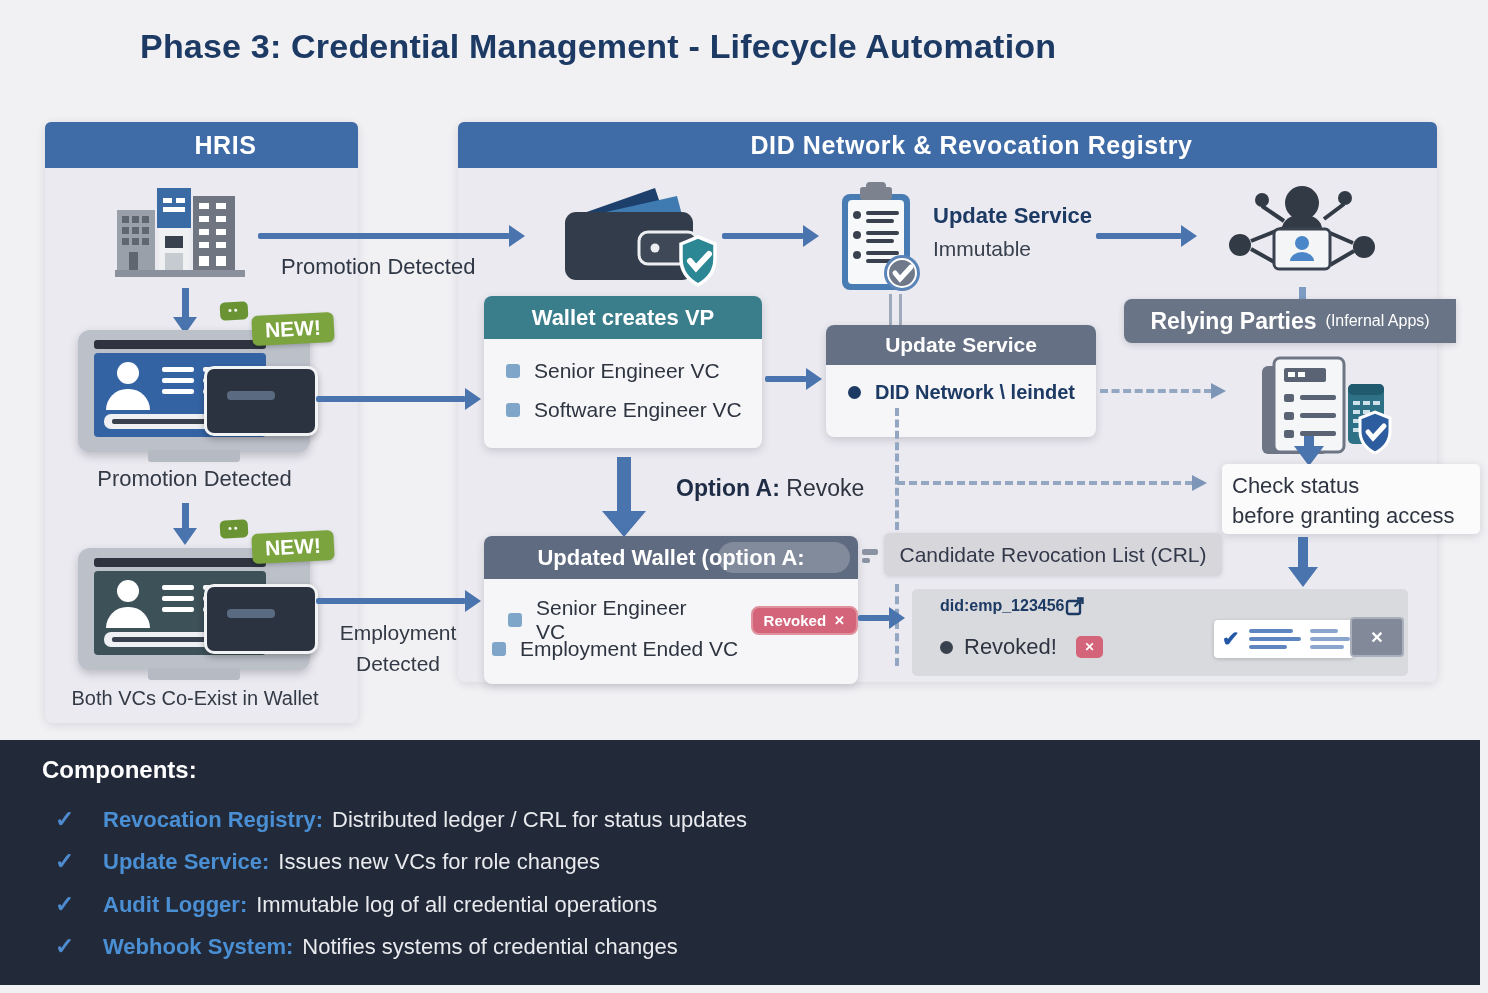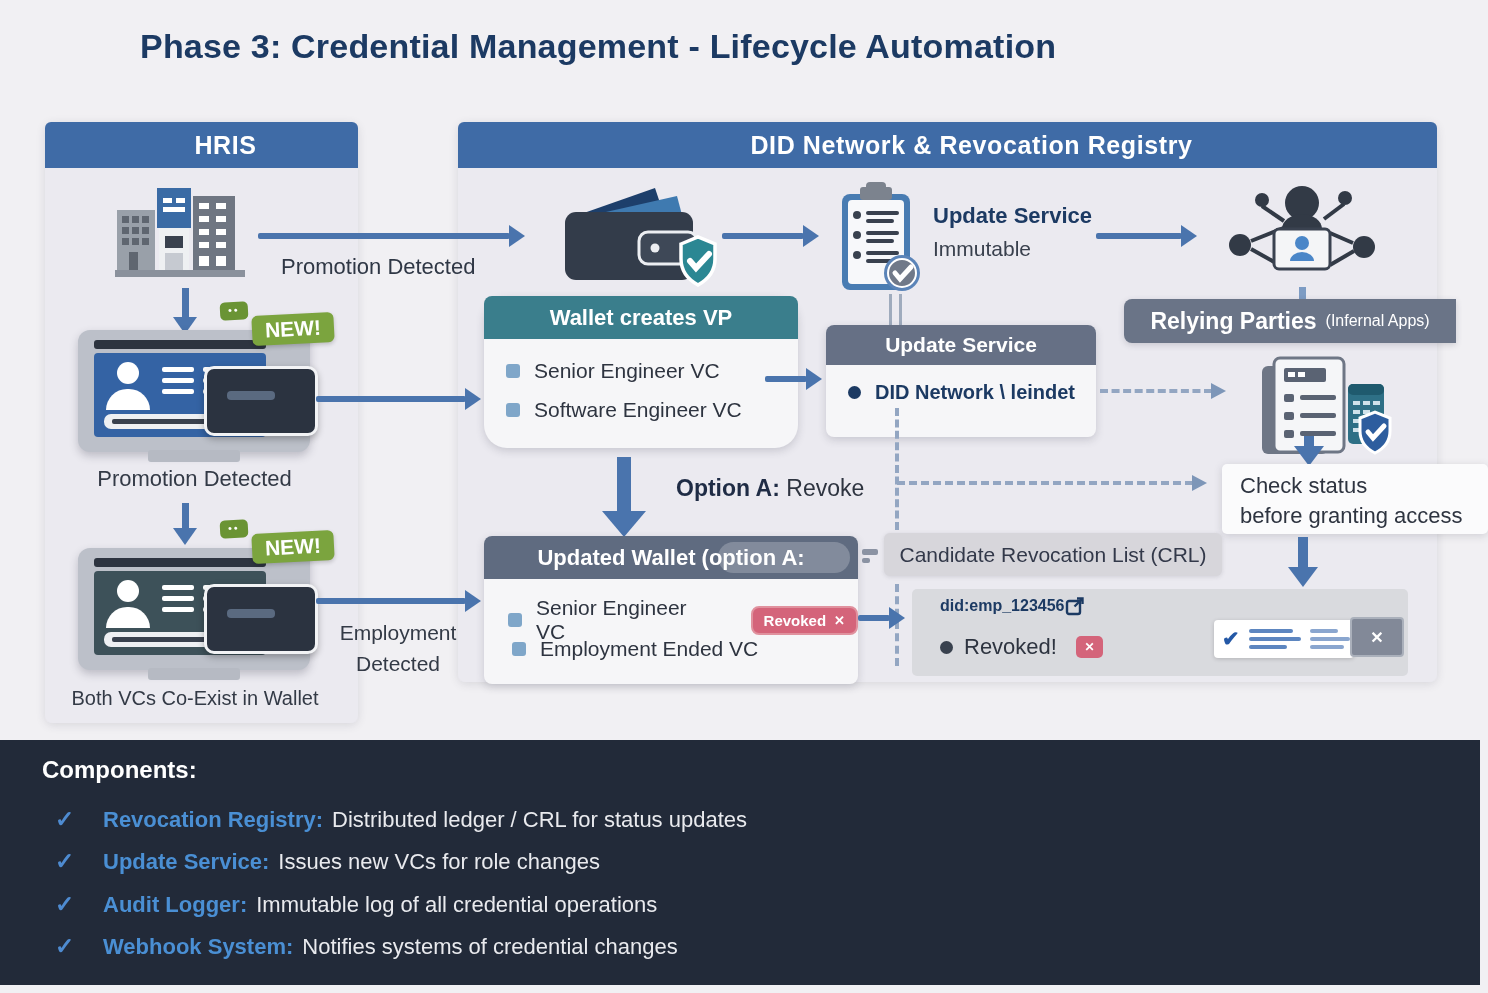--- a/index.html
+++ b/index.html
@@ -75,21 +75,21 @@
             font-weight:700;font-size:15px;padding:4px 11px;border-radius:8px;border:2px solid #e0919e;margin-left:16px;}
   .revbadge .x{font-size:13px;}
 
   .pill{position:absolute;right:8px;top:6px;width:132px;height:31px;background:rgba(255,255,255,.22);border-radius:16px;}
 
   .crl{position:absolute;background:#d7d6db;border-radius:6px;display:flex;align-items:center;justify-content:center;
        font-size:21px;color:#33394a;box-shadow:0 1px 4px rgba(60,60,80,.15);}
   .artifact{position:absolute;background:#8b93a3;border-radius:2px;}
 
   .checkcard{position:absolute;background:#fbfbfc;border-radius:5px;box-shadow:0 2px 8px rgba(60,60,80,.18);
-             padding:7px 0 0 18px;font-size:22px;color:#2e3440;line-height:30px;}
+             padding:7px 0 0 10px;font-size:22px;color:#2e3440;line-height:30px;}
 
   
   .didbar{position:absolute;background:#d9dade;border-radius:5px;}
   .didline{position:absolute;left:28px;top:7px;display:flex;align-items:center;
            font-size:16px;font-weight:700;color:#1c3a63;}
   .statusline{position:absolute;left:28px;top:45px;display:flex;align-items:center;gap:11px;
               font-size:22px;color:#2e3440;}
   .statusdot{width:13px;height:13px;border-radius:50%;background:#39414e;}
   .xsmall{display:inline-flex;align-items:center;justify-content:center;width:27px;height:22px;
           background:var(--badge-red,#d4647a);border-radius:5px;color:#fff;font-size:12px;font-weight:700;margin-left:8px;}
@@ -284,21 +284,21 @@
     <circle cx="36" cy="17" r="7" fill="#323a46"></circle>
       <circle cx="119" cy="15" r="7" fill="#323a46"></circle>
     <circle cx="76" cy="20" r="17" fill="#323a46"></circle>
     <path d="M56 46 a20 15 0 0 1 40 0 z" fill="#323a46"></path>
     <rect x="48" y="46" width="56" height="40" rx="5" fill="#f4f5f7" stroke="#3a4250" stroke-width="3"></rect>
     <circle cx="76" cy="60" r="7" fill="#4a86c8"></circle>
     <path d="M64 78 a12 9 0 0 1 24 0 z" fill="#4a86c8"></path>
   </svg>
   <div class="connector" style="left:1299px;top:287px;width:7px;height:13px;"></div>
 
-  <div class="cardbox" style="left:484px;top:296px;width:314px;height:152px;border-radius:23px;">
+  <div class="cardbox" style="left:484px;top:296px;width:278px;height:152px;">
     <div class="chead" style="background:var(--teal-header,#3a7e8c);">Wallet creates VP</div>
     <div class="cbody">
       <div class="vcrow" style="left:22px;top:20px;">
         <span class="sqbullet"></span>
         <span>Senior Engineer VC</span>
       </div>
       <div class="vcrow" style="left:22px;top:59px;">
         <span class="sqbullet"></span>
         <span>Software Engineer VC</span>
       </div>
@@ -379,21 +379,21 @@
     </div>
     <div class="cbody">
       <div class="vcrow" style="left:24px;top:17px;">
         <span class="sqbullet"></span>
         <span>Senior Engineer VC</span>
         <span class="revbadge">
           <span>Revoked</span>
           <span class="x">✕</span>
         </span>
       </div>
-      <div class="vcrow" style="left:28px;top:58px;">
+      <div class="vcrow" style="left:8px;top:58px;">
         <span class="sqbullet"></span>
         <span>Employment Ended VC</span>
       </div>
     </div>
   </div>
 
   <div class="artifact" style="left:862px;top:549px;width:16px;height:6px;"></div>
   <div class="artifact" style="left:862px;top:558px;width:8px;height:5px;"></div>
   <div class="crl" style="left:884px;top:533px;width:338px;height:43px;">Candidate Revocation List (CRL)</div>
 

